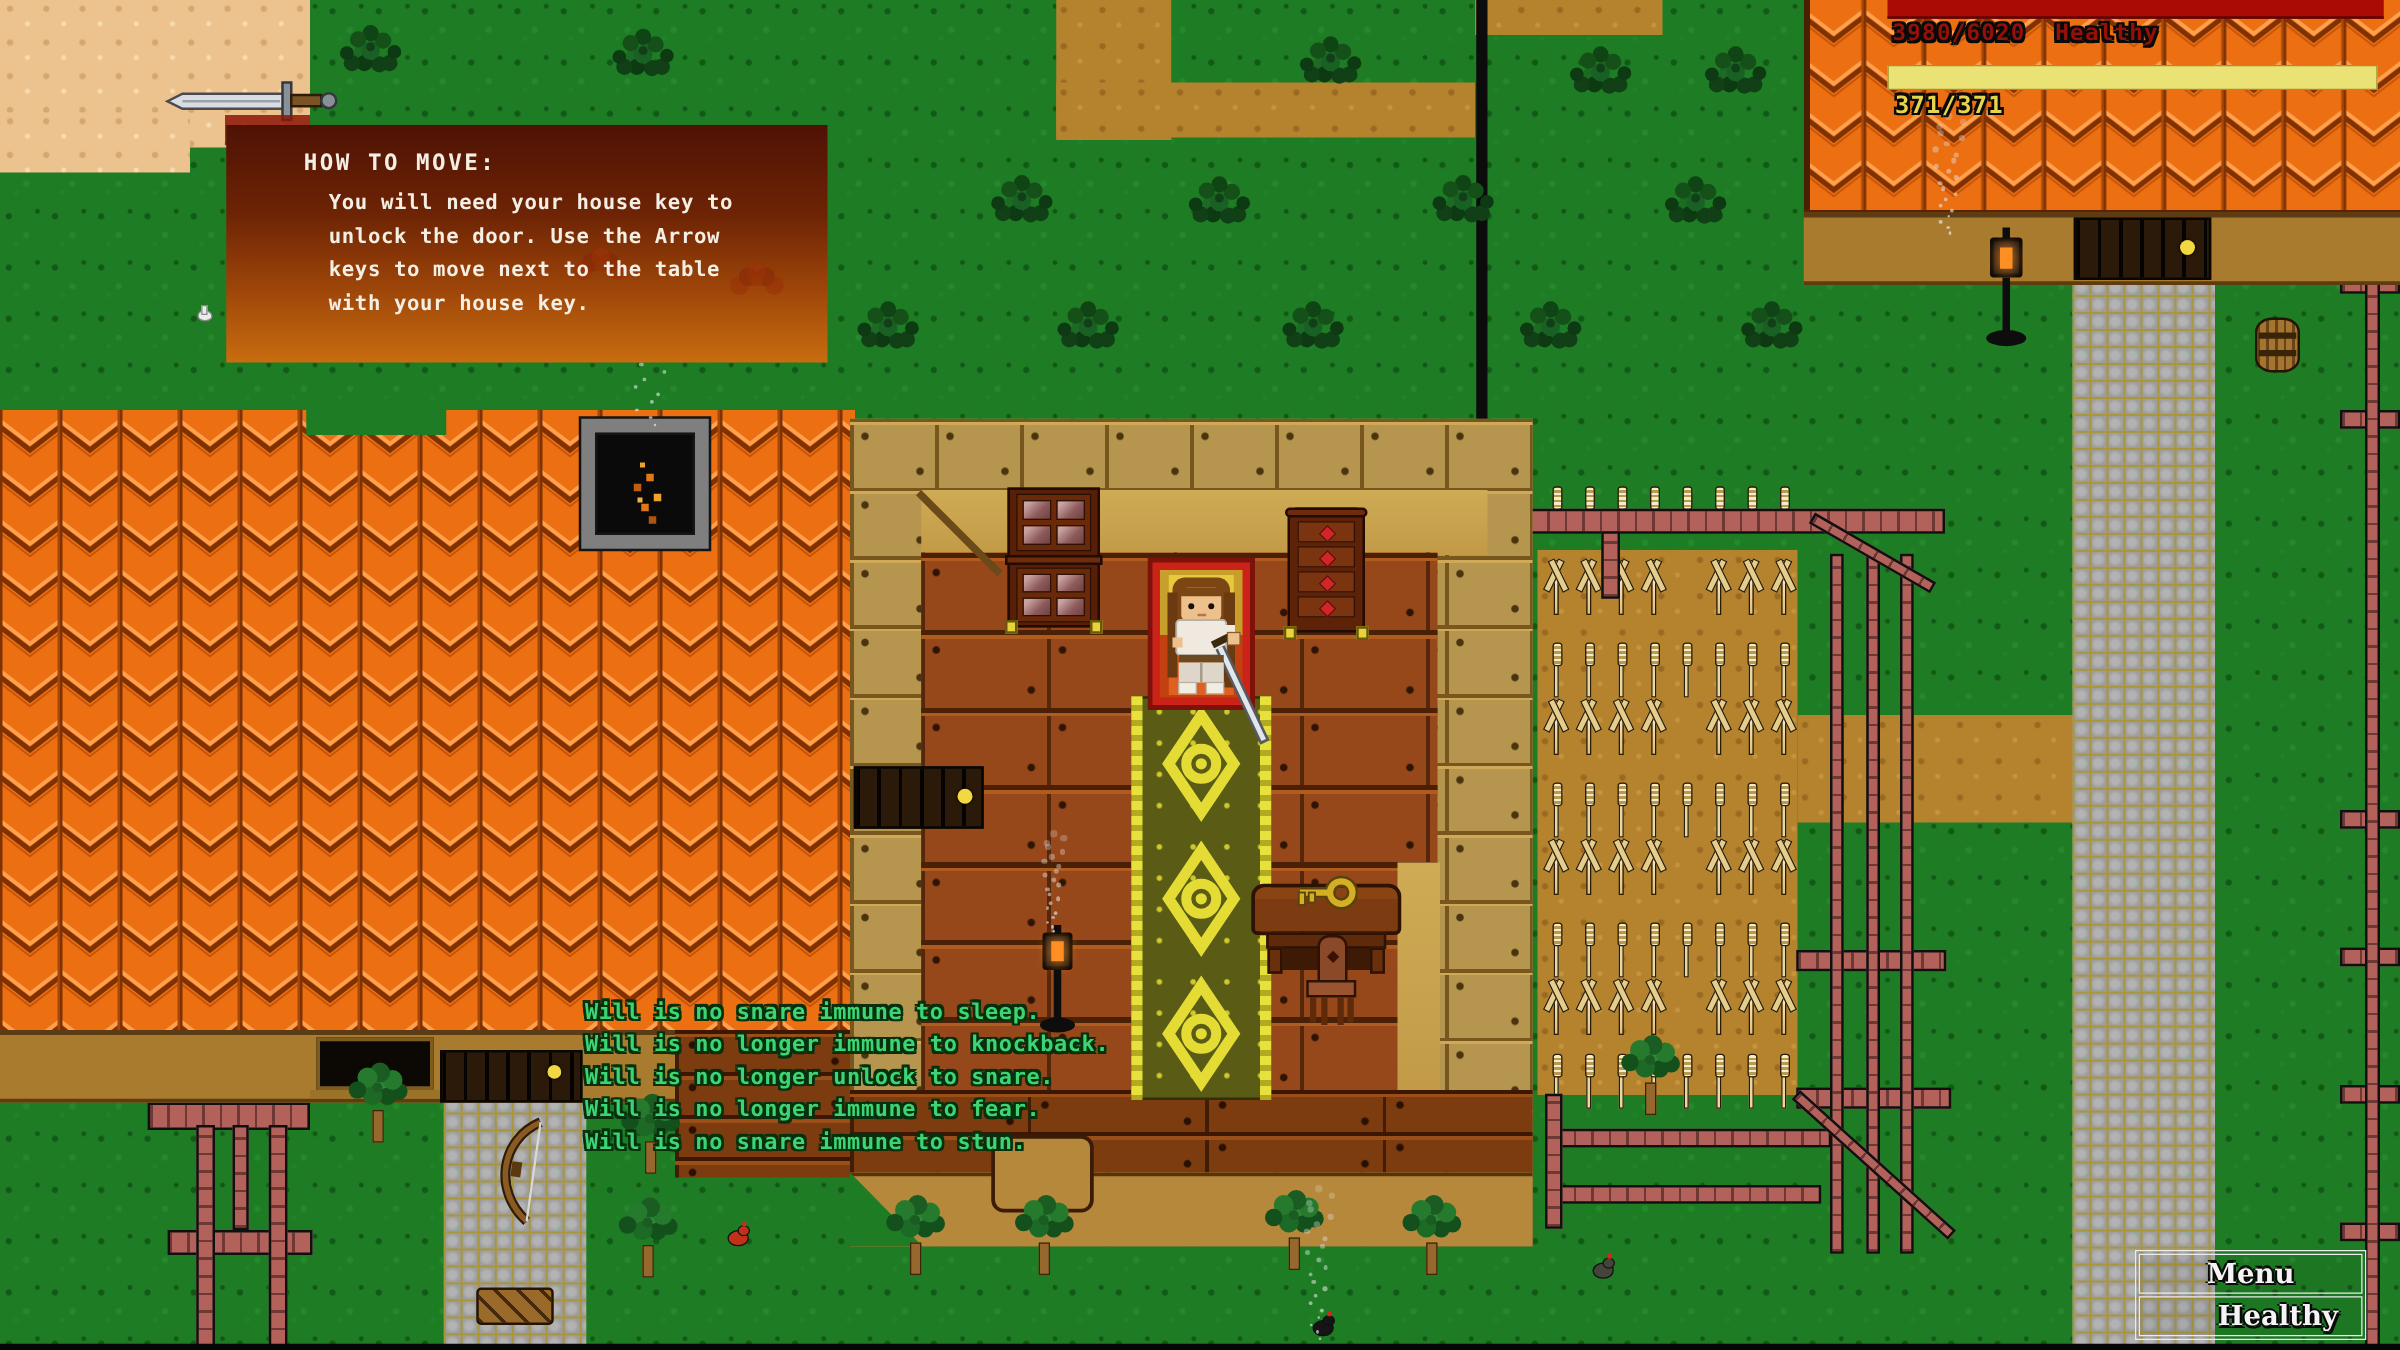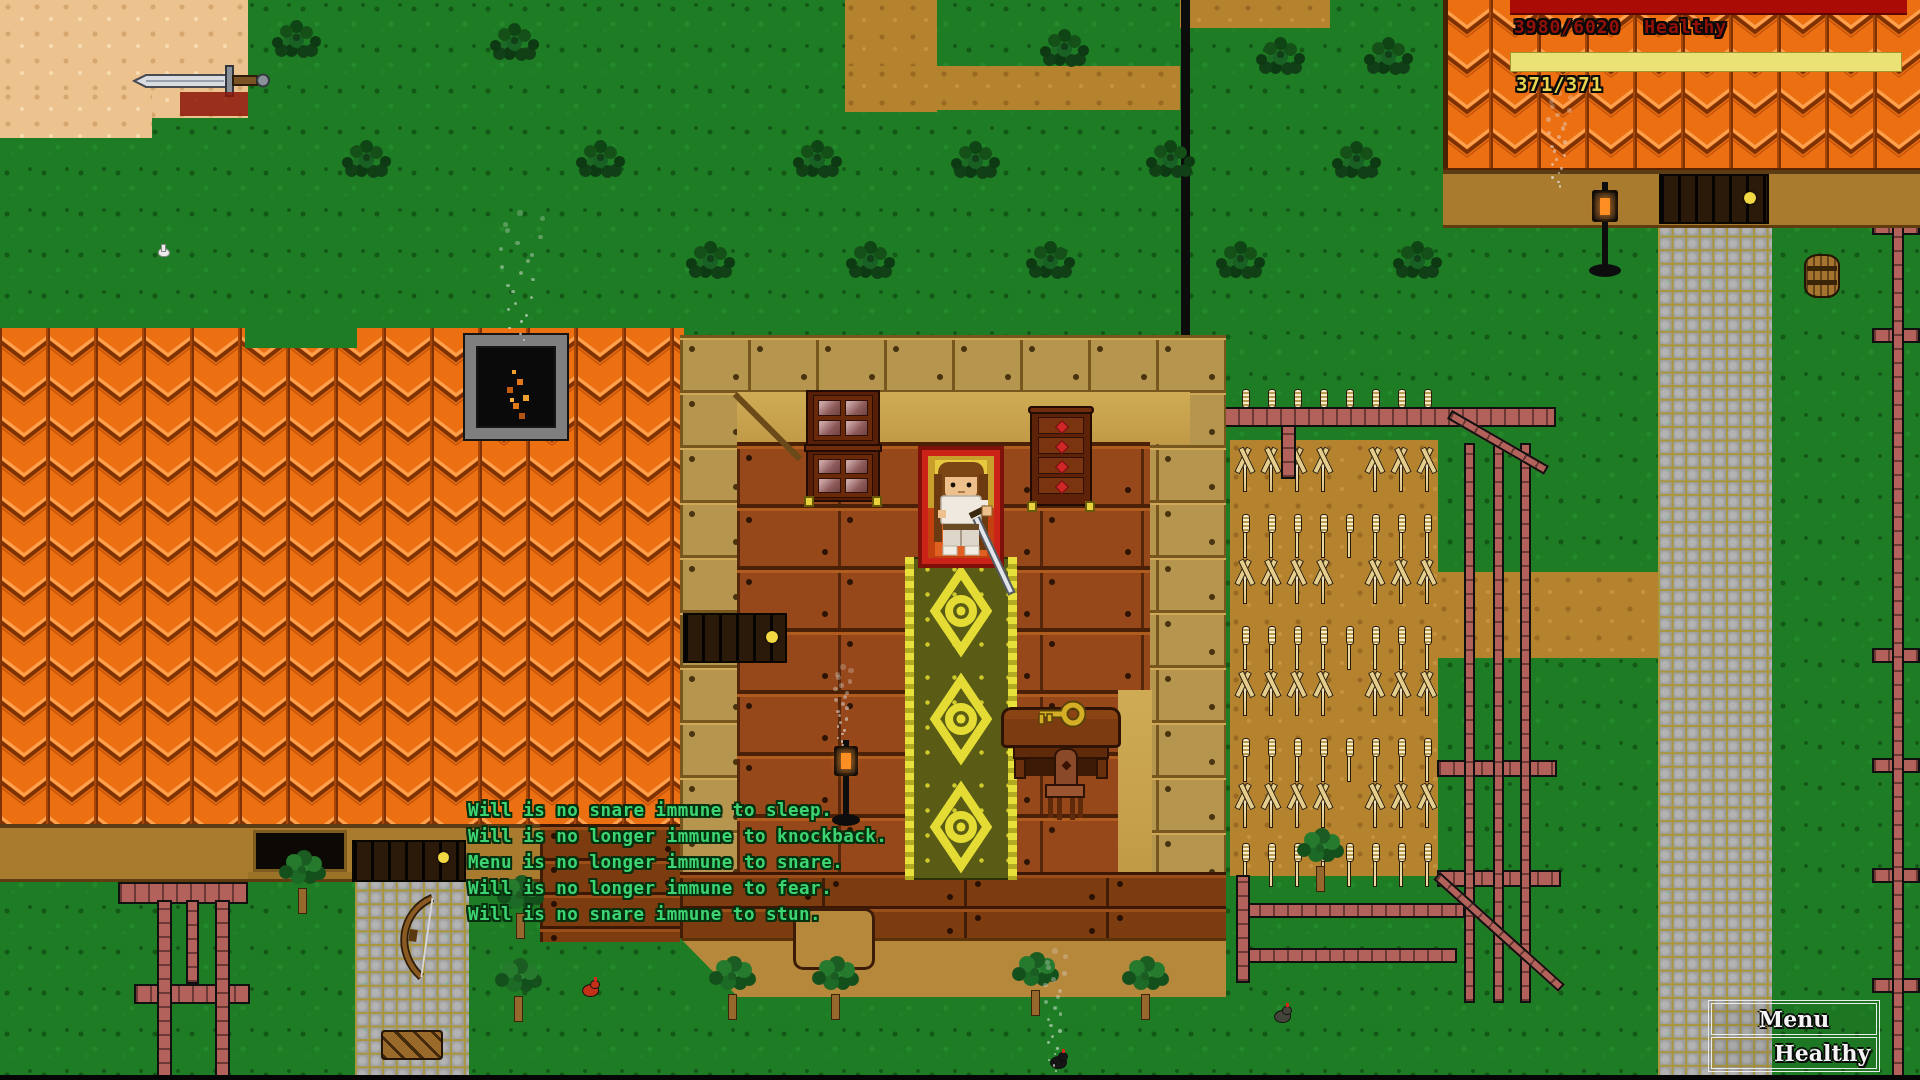--- a/index.html
+++ b/index.html
@@ -568,33 +568,42 @@
       <div class="abs smokedot" style="left: 844.679px; top: 717.455px; width: 3.27273px; height: 3.27273px; background: rgba(228, 228, 228, 0.57);"></div>
       <div class="abs smokedot" style="left: 839.016px; top: 721.273px; width: 3.11364px; height: 3.11364px; background: rgba(228, 228, 228, 0.59);"></div>
       <div class="abs smokedot" style="left: 836.523px; top: 725.091px; width: 2.95455px; height: 2.95455px; background: rgba(228, 228, 228, 0.61);"></div>
       <div class="abs smokedot" style="left: 842.926px; top: 728.909px; width: 2.79545px; height: 2.79545px; background: rgba(228, 228, 228, 0.64);"></div>
       <div class="abs smokedot" style="left: 841.217px; top: 732.727px; width: 2.63636px; height: 2.63636px; background: rgba(228, 228, 228, 0.66);"></div>
       <div class="abs smokedot" style="left: 836.831px; top: 736.545px; width: 2.47727px; height: 2.47727px; background: rgba(228, 228, 228, 0.68);"></div>
       <div class="abs smokedot" style="left: 840.849px; top: 740.364px; width: 2.31818px; height: 2.31818px; background: rgba(228, 228, 228, 0.7);"></div>
       <div class="abs smokedot" style="left: 842.066px; top: 744.182px; width: 2.15909px; height: 2.15909px; background: rgba(228, 228, 228, 0.73);"></div>
     </div>
 
+  <div class="abs tutorial" style="left:181px;top:100px;width:481px;height:190px;z-index:40">
+    <div class="tut-sil" style="left:295px;top:108px"></div>
+    <div class="tut-sil" style="left:420px;top:120px"></div>
+    <div class="px tut-title">HOW TO MOVE:</div>
+    <div class="px tut-line" style="top:52px">You will need your house key to</div>
+    <div class="px tut-line" style="top:79px">unlock the door. Use the Arrow</div>
+    <div class="px tut-line" style="top:106px">keys to move next to the table</div>
+    <div class="px tut-line" style="top:133px">with your house key.</div>
+  </div>
 
   <div class="abs hpbar" style="left: 1510px; top: 0px; width: 397px; height: 15px; z-index: 40; background: rgb(171, 11, 5);"></div>
   <div class="abs px hptext o1" style="left: 1514px; top: 16px; z-index: 40; color: rgb(147, 17, 9);"><span>3980/6020</span><span>  </span><span>Healthy</span></div>
   <div class="abs stbar" style="left: 1510px; top: 52px; width: 392px; height: 20px; z-index: 40; background: rgb(234, 226, 117);"></div>
   <div class="abs px sttext o1" style="left: 1516px; top: 73px; z-index: 40; color: rgb(231, 212, 78);">371/371</div>
 
   <div class="abs" style="left:468px;top:800px;z-index:40">
     <div class="px msg" style="top:0">Will is no snare immune to sleep.</div>
     <div class="px msg" style="top:26px">Will is no longer immune to knockback.</div>
-    <div class="px msg" style="top:52px">Menu is no longer immune to snare.</div>
+    <div class="px msg" style="top:52px">Will is no longer unlock to snare.</div>
     <div class="px msg" style="top:78px">Will is no longer immune to fear.</div>
     <div class="px msg" style="top:104px">Will is no snare immune to stun.</div>
   </div>
 
-  <div class="abs btnwrap" style="left:1708px;top:1000px;width:172px;z-index:40">
+  <div class="abs btnwrap" style="left:1708px;top:1000px;width:185px;z-index:40">
     <div class="gbtn" style="text-align:center">Menu</div>
     <div class="gbtn" style="padding-left:62px;margin-bottom:0">Healthy</div>
   </div>
 
   <div class="abs bottombar" style="left:0;top:1075px;width:1920px;height:5px;z-index:41"></div>
 </div>
 
 </body></html>

